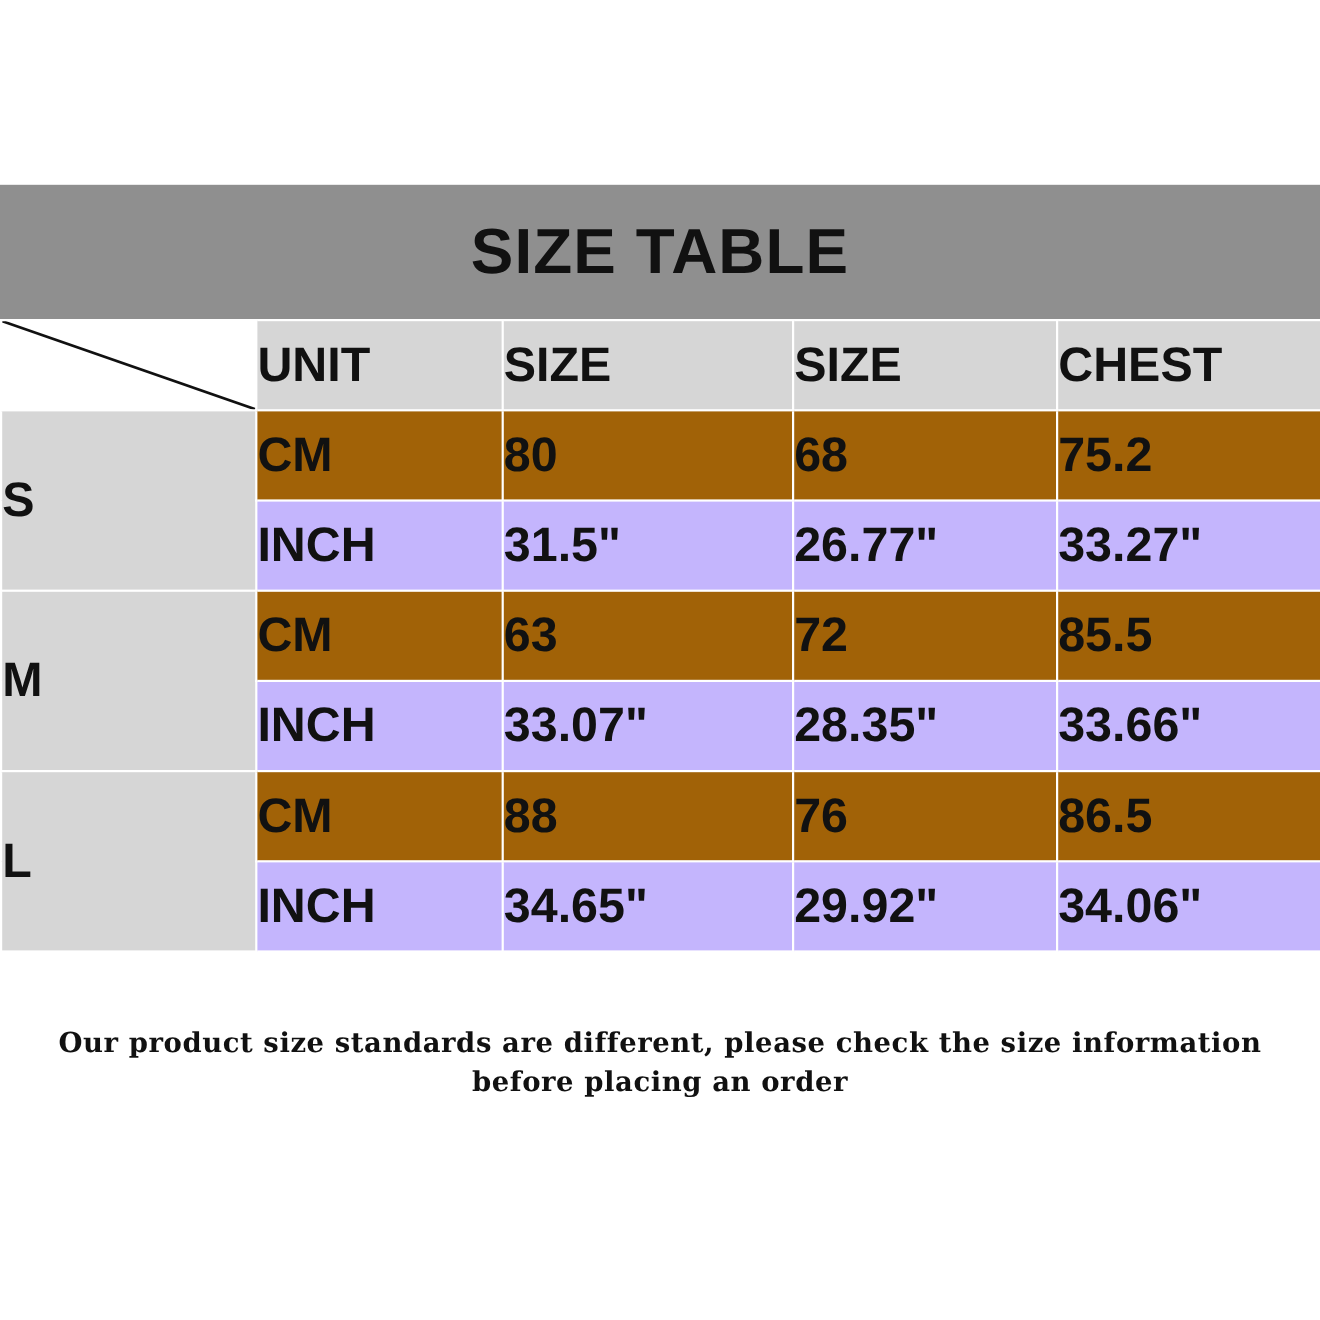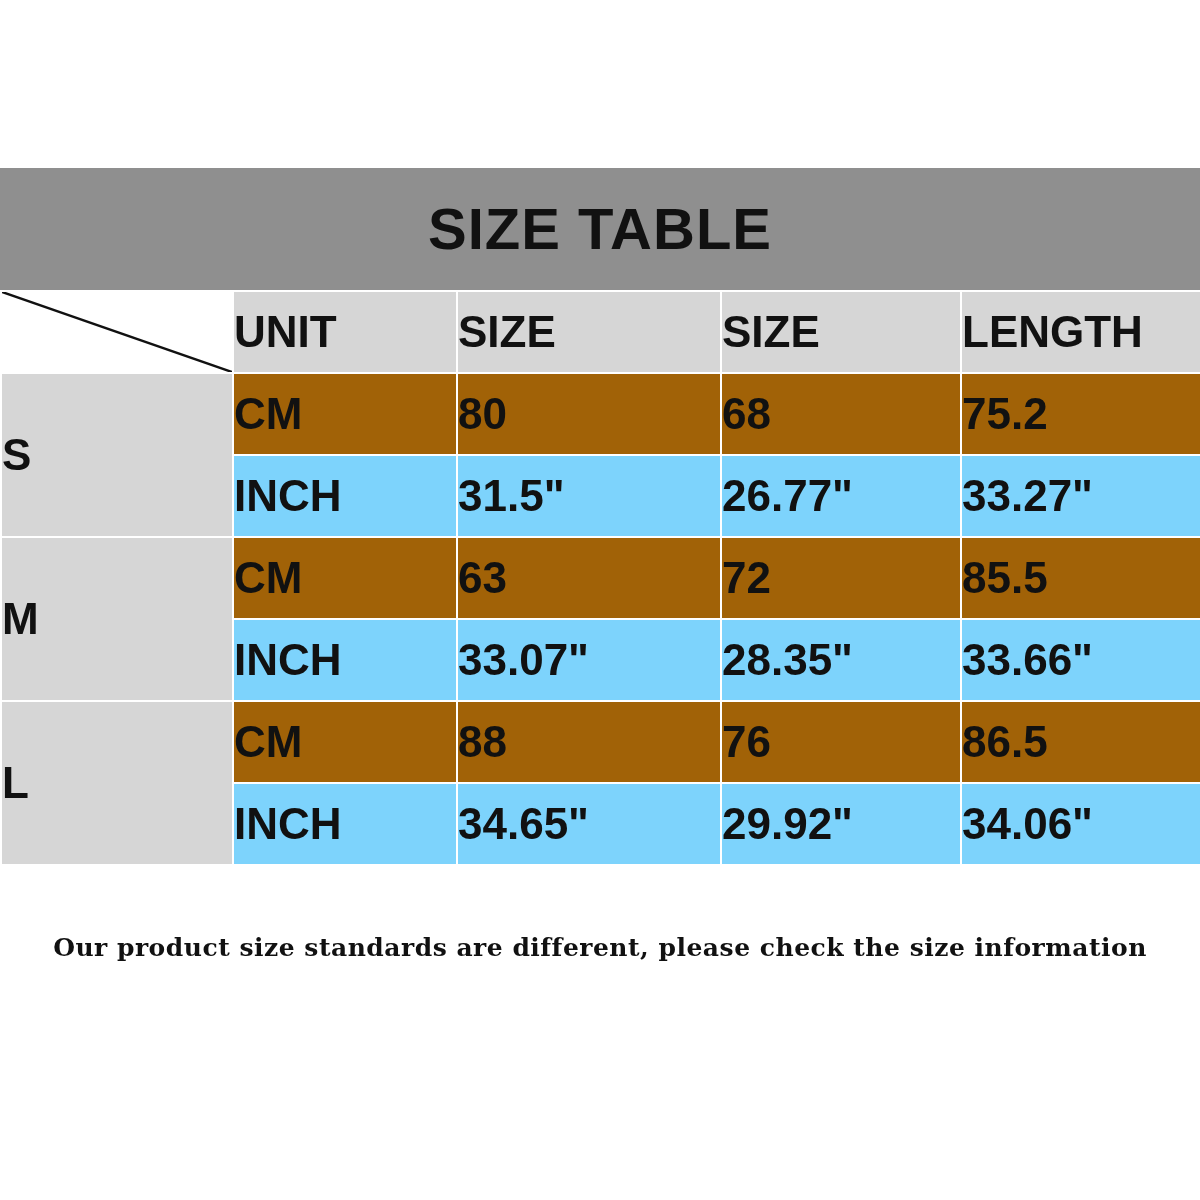--- a/index.html
+++ b/index.html
@@ -63,21 +63,21 @@
     border: 2px solid #ffffff;
     text-align: left;
     vertical-align: middle;
     font-size: 44px;
     font-weight: bold;
     color: #111111;
     height: 80px;
     padding: 0;
   }
 
-  .cell-light { background: #7dd3fc; }
+  .cell-light { background: #c4b5fd; }
   .cell-white { background: #a16207; }
 
   .corner-cell {
     background: #ffffff;
     position: relative;
     padding: 0;
     height: 100px;
   }
   .corner-cell .diag {
     position: absolute;
@@ -138,21 +138,21 @@
 
       <tr>
         <td class="corner-cell">
           <svg class="diag" viewBox="0 0 232 100" preserveAspectRatio="none">
             <line x1="0" y1="0" x2="232" y2="100" stroke="#111111" stroke-width="3"></line>
           </svg>
         </td>
         <td class="head-cell">UNIT</td>
         <td class="head-cell">SIZE</td>
         <td class="head-cell">SIZE</td>
-        <td class="head-cell">LENGTH</td>
+        <td class="head-cell">CHEST</td>
       </tr>
 
       <tr>
         <td class="size-label" rowspan="2">S</td>
         <td class="cell-white">CM</td>
         <td class="cell-white">80</td>
         <td class="cell-white">68</td>
         <td class="cell-white">75.2</td>
       </tr>
       <tr>
@@ -187,15 +187,16 @@
         <td class="cell-light">INCH</td>
         <td class="cell-light">34.65"</td>
         <td class="cell-light">29.92"</td>
         <td class="cell-light">34.06"</td>
       </tr>
     </tbody>
   </table>
 
   <div class="note">
     <span class="line1">Our product size standards are different, please check the size information</span>
+    <span class="line2">before placing an order</span>
   </div>
 
 </div>
 
 </body></html>

